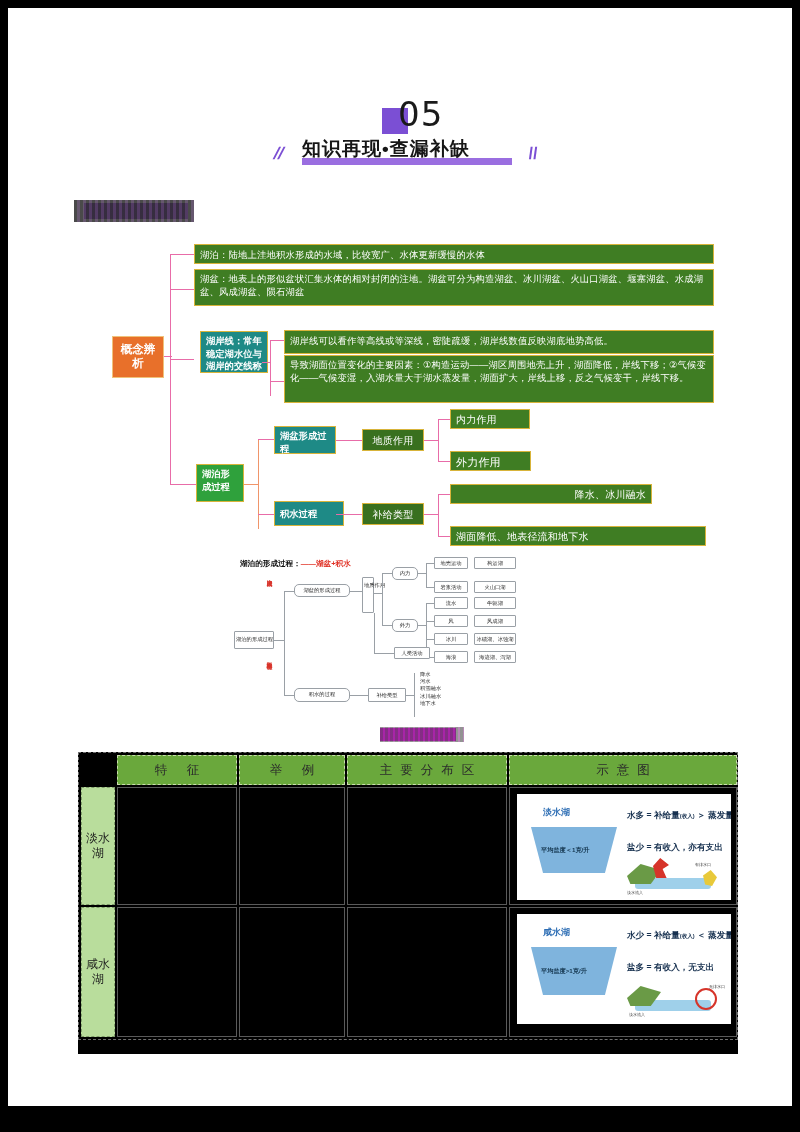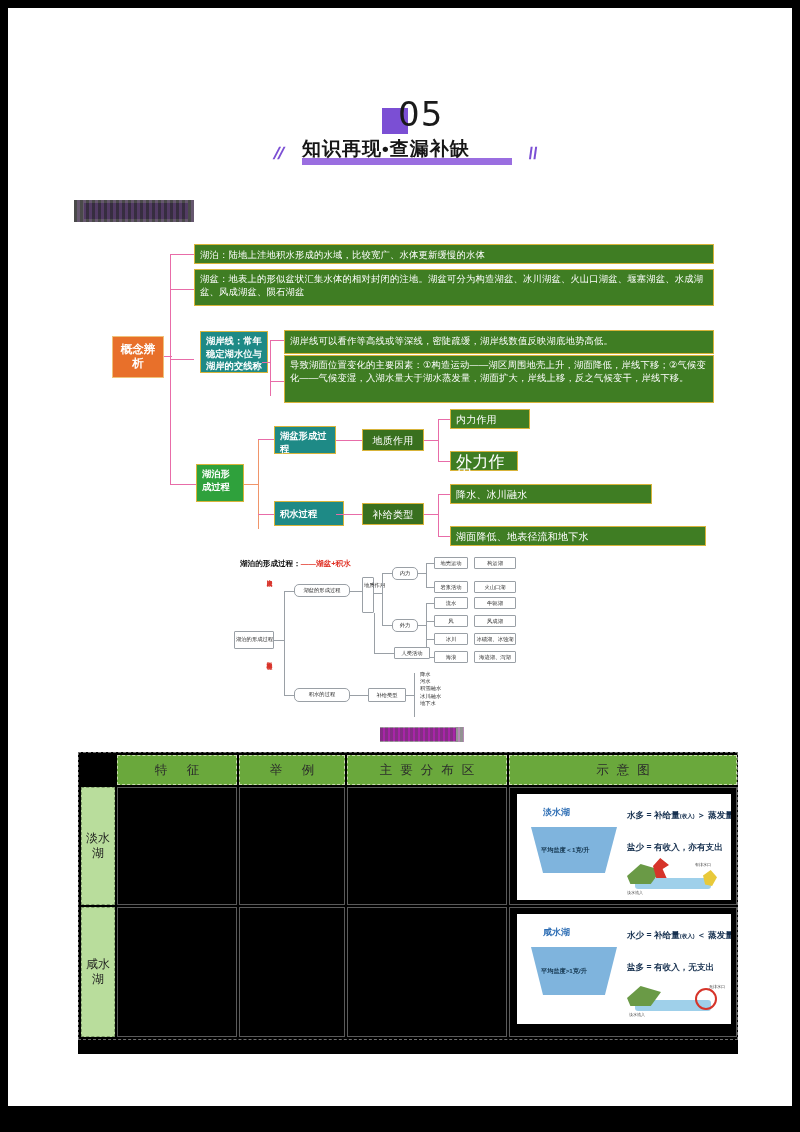--- a/index.html
+++ b/index.html
@@ -144,32 +144,32 @@
       <div class="ln h" style="left:146px;top:203px;width:16px;"></div>
       <div class="tealbox" style="left:162px;top:190px;width:62px;height:28px;">湖盆形成过程</div>
       <div class="ln h" style="left:224px;top:204px;width:26px;"></div>
       <div class="gbox dark" style="left:250px;top:193px;width:62px;height:22px;line-height:16px;text-align:center;font-size:10px;">地质作用</div>
 
       <div class="ln h" style="left:312px;top:204px;width:14px;"></div>
       <div class="ln v" style="left:326px;top:183px;height:42px;"></div>
       <div class="ln h" style="left:326px;top:183px;width:12px;"></div>
       <div class="ln h" style="left:326px;top:225px;width:12px;"></div>
       <div class="gbox" style="left:338px;top:173px;width:80px;height:20px;line-height:14px;font-size:10px;">内力作用</div>
-      <div class="gbox" style="left:338px;top:215px;width:68px;height:20px;line-height:14px;font-size:16px;">外力作用</div>
+      <div class="gbox" style="left:338px;top:215px;width:81px;height:20px;line-height:14px;font-size:11px;">外力作用</div>
 
       <div class="ln h" style="left:146px;top:278px;width:16px;"></div>
       <div class="tealbox" style="left:162px;top:265px;width:70px;height:25px;line-height:18px;">积水过程</div>
       <div class="ln h" style="left:224px;top:278px;width:26px;"></div>
       <div class="gbox dark" style="left:250px;top:267px;width:62px;height:22px;line-height:16px;text-align:center;font-size:10px;">补给类型</div>
 
       <div class="ln h" style="left:312px;top:278px;width:14px;"></div>
       <div class="ln v" style="left:326px;top:258px;height:42px;"></div>
       <div class="ln h" style="left:326px;top:258px;width:12px;"></div>
       <div class="ln h" style="left:326px;top:300px;width:12px;"></div>
-      <div class="gbox" style="left:338px;top:248px;width:202px;height:20px;line-height:14px;font-size:10px;">降水、冰川融水</div>
+      <div class="gbox" style="left:338px;top:248px;width:202px;height:20px;line-height:14px;font-size:10px;text-align:right;">降水、冰川融水</div>
       <div class="gbox" style="left:338px;top:290px;width:256px;height:20px;line-height:14px;font-size:10px;">湖面降低、地表径流和地下水</div>
     </div>
 
     <div class="fc">
       <div class="fc-title">
         <span>湖泊的形成过程：</span><span class="red">——</span><span class="red">湖盆+积水</span>
       </div>
 
       <div class="fvert" style="left:36px;top:22px;height:40px;">决定成因</div>
       <div class="fvert" style="left:36px;top:104px;height:56px;">影响水文特征</div>

